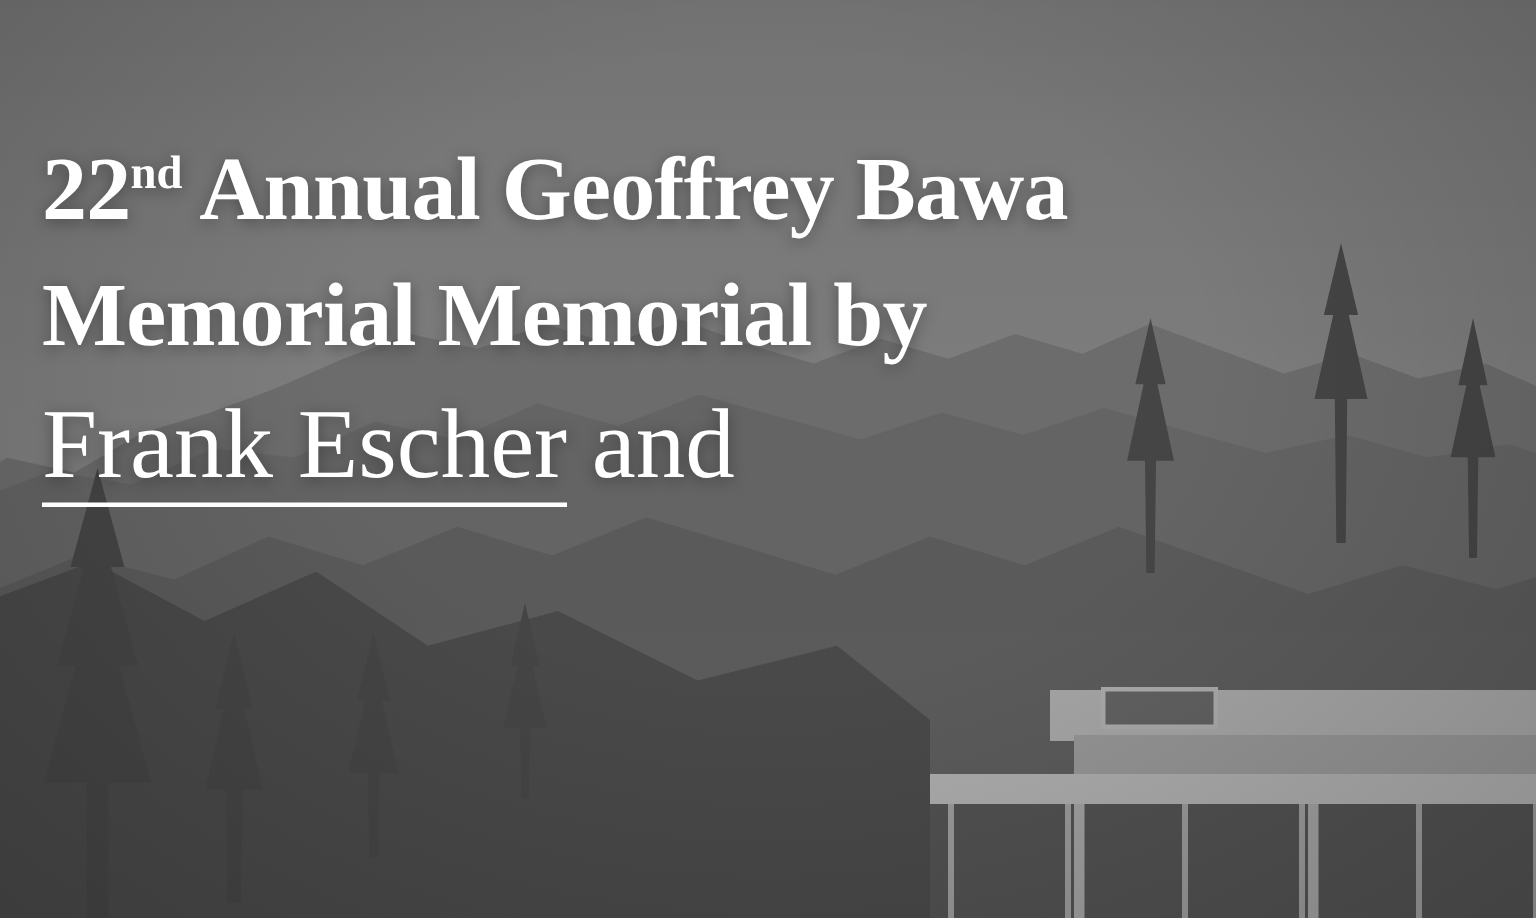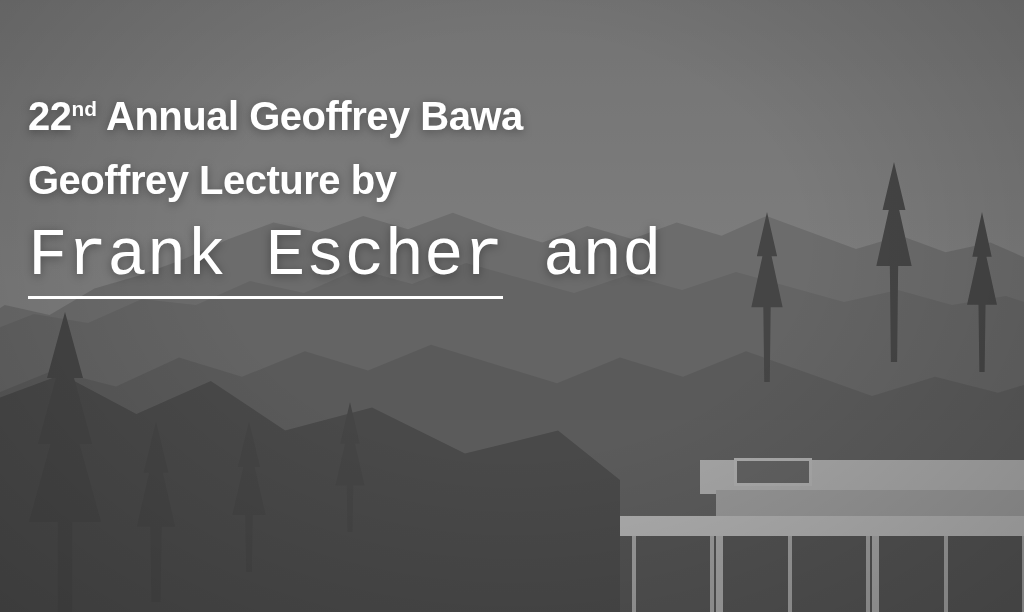--- a/index.html
+++ b/index.html
@@ -174,36 +174,36 @@
   }
 
   .line {
     color: #ffffff;
     line-height: 1.0;
     white-space: nowrap;
     text-shadow: 0 2px 10px rgba(0,0,0,0.35);
   }
 
   .line-bold {
-    font-family: Liberation Sans, sans-serif;
+    font-family: Liberation Serif, serif;
     font-weight: bold;
-    font-size: 40px;
+    font-size: 60px;
     letter-spacing: -0.5px;
     margin-bottom: 24px;
   }
 
   .line-bold sup {
     font-size: 0.52em;
     vertical-align: super;
     font-weight: bold;
     letter-spacing: 0;
   }
 
   .line-serif {
-    font-family: Liberation Mono, monospace;
+    font-family: Liberation Serif, serif;
     font-weight: normal;
     font-size: 66px;
     margin-bottom: 14px;
   }
 
   .u {
     border-bottom: 3px solid #ffffff;
     padding-bottom: 2px;
   }
 </style>
@@ -240,19 +240,19 @@
     <div class="tree t7"></div>
 
     <div class="wash"></div>
     <div class="vignette"></div>
   </div>
 
   <div class="text-block">
 
     <div class="line line-bold"><span>22</span><sup>nd</sup><span> Annual Geoffrey Bawa</span></div>
 
-    <div class="line line-bold">Geoffrey Lecture by</div>
+    <div class="line line-bold">Memorial Memorial by</div>
 
     <div class="line line-serif"><span class="u">Frank Escher</span><span> and</span></div>
 
 
   </div>
 </div>
 
 </body></html>

